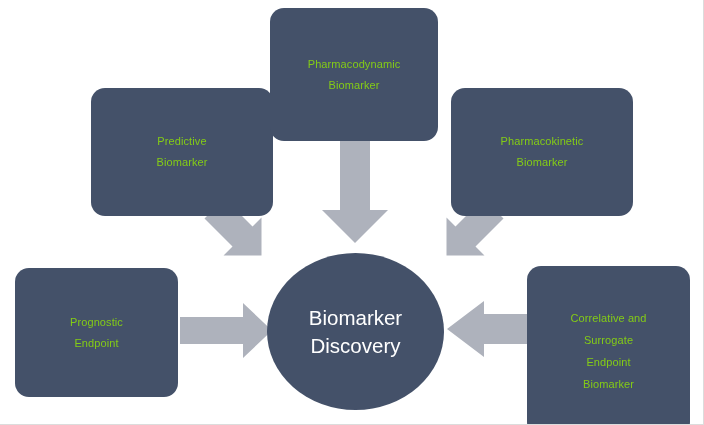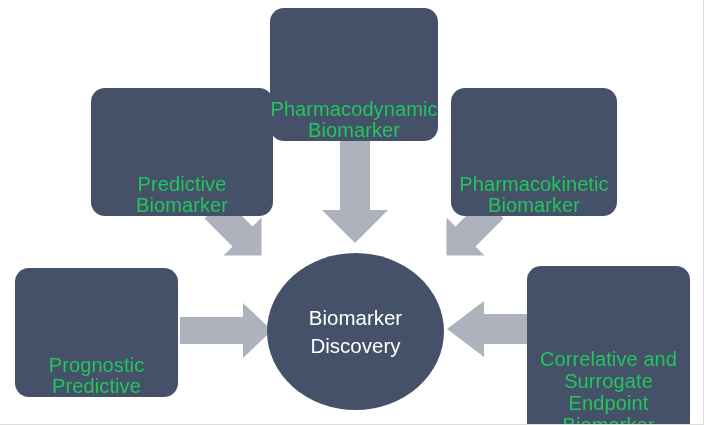--- a/index.html
+++ b/index.html
@@ -21,40 +21,40 @@
     border-bottom: 1px solid #dcdcdc;
     box-sizing: border-box;
   }
 
   
   .node-box {
     position: absolute;
     box-sizing: border-box;
     background: #445169;
     border-radius: 14px;
-    color: #22c55e;
+    color: #84cc16;
     display: flex;
-    align-items: flex-end;
+    align-items: center;
     justify-content: center;
     text-align: center;
-    font-size: 20px;
+    font-size: 11px;
     line-height: 21px;
     letter-spacing: 0.1px;
     z-index: 3;
   }
   .node-box .node-label {
     display: block;
     width: 100%;
     white-space: pre-line;
     padding: 0 6px;
   }
 
   #node-predictive      { left: 91px;  top: 88px;  width: 182px; height: 128px; }
   #node-pharmacodynamic { left: 270px; top: 8px;   width: 168px; height: 133px; }
-  #node-pharmacokinetic { left: 451px; top: 88px;  width: 166px; height: 128px; }
+  #node-pharmacokinetic { left: 451px; top: 88px;  width: 182px; height: 128px; }
   #node-prognostic      { left: 15px;  top: 268px; width: 163px; height: 129px; }
   #node-correlative     { left: 527px; top: 266px; width: 163px; height: 170px; }
 
   #node-correlative .node-label { line-height: 22px; }
 
   
   #node-center {
     position: absolute;
     left: 267px;
     top: 253px;
@@ -125,21 +125,21 @@
 Biomarker</span>
   </div>
 
   <div class="node-box" id="node-pharmacokinetic">
     <span class="node-label">Pharmacokinetic
 Biomarker</span>
   </div>
 
   <div class="node-box" id="node-prognostic">
     <span class="node-label">Prognostic
-Predictive</span>
+Endpoint</span>
   </div>
 
   <div class="node-box" id="node-correlative">
     <span class="node-label">Correlative and
 Surrogate
 Endpoint
 Biomarker</span>
   </div>
 
   <div id="node-center">

